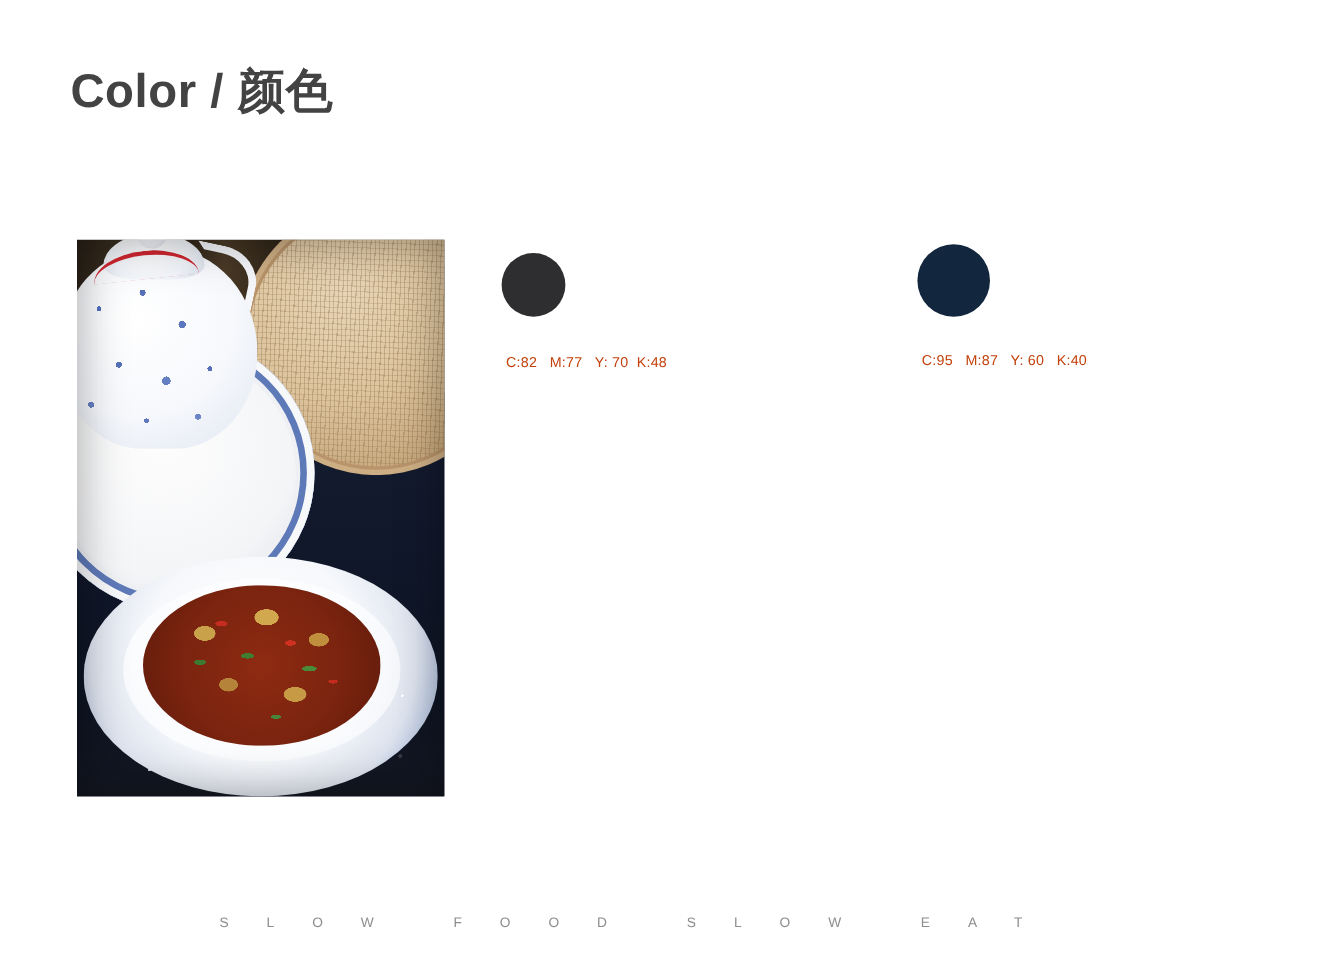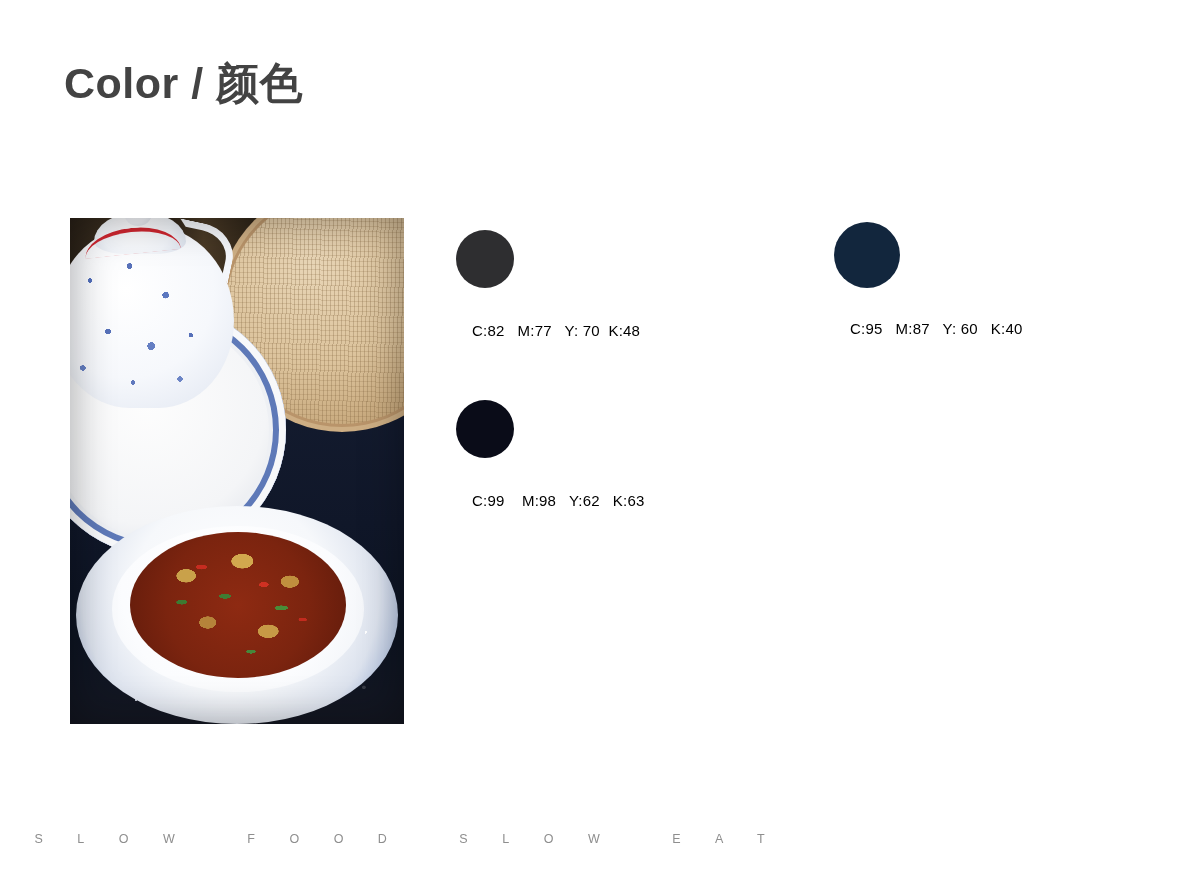--- a/index.html
+++ b/index.html
@@ -194,36 +194,36 @@
 
   .swatch-dot {
     border-radius: 50%;
     display: block;
   }
   #col-left .swatch-dot  { width: 58px; height: 58px; }
   #col-right .swatch-dot { width: 66px; height: 66px; }
 
   .swatch-label {
     position: absolute;
-    left: 16px;
-    font-size: 15px;
-    color: #000000;
+    left: 4px;
+    font-size: 13px;
+    color: #c2410c;
     white-space: pre;
     letter-spacing: 0.2px;
   }
   #col-left .swatch-label  { top: 92px; }
   #col-right .swatch-label { top: 98px; }
 
   
   #footer {
     position: absolute;
     left: 0;
     top: 832px;
     width: 964px;
-    text-align: left;
+    text-align: right;
     font-size: 12.5px;
     color: #8e8e8e;
     letter-spacing: 34.5px;
     text-indent: 34.5px;
     white-space: nowrap;
   }
 </style>
 </head>
 <body style="background: rgb(255, 255, 255);">
 
@@ -246,24 +246,20 @@
   <div class="photo-layer photo-shadow"></div>
 </div>
 
 <div class="swatch-col" id="col-left">
 
   <div class="swatch">
     <span class="swatch-dot" style="background: rgb(46, 46, 48);"></span>
     <span class="swatch-label">C:82   M:77   Y: 70  K:48</span>
   </div>
 
-  <div class="swatch">
-    <span class="swatch-dot" style="background: rgb(10, 12, 24);"></span>
-    <span class="swatch-label">C:99    M:98   Y:62   K:63</span>
-  </div>
 
 
 </div>
 
 <div class="swatch-col" id="col-right">
 
   <div class="swatch">
     <span class="swatch-dot" style="background: rgb(18, 38, 61);"></span>
     <span class="swatch-label">C:95   M:87   Y: 60   K:40</span>
   </div>

